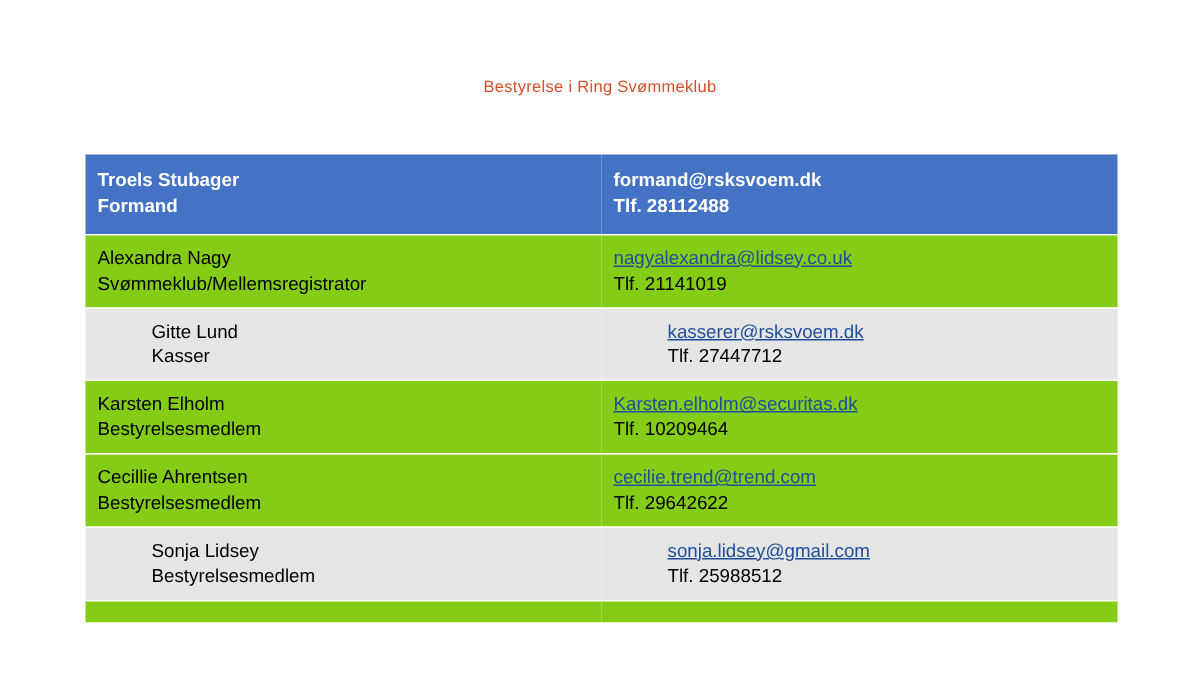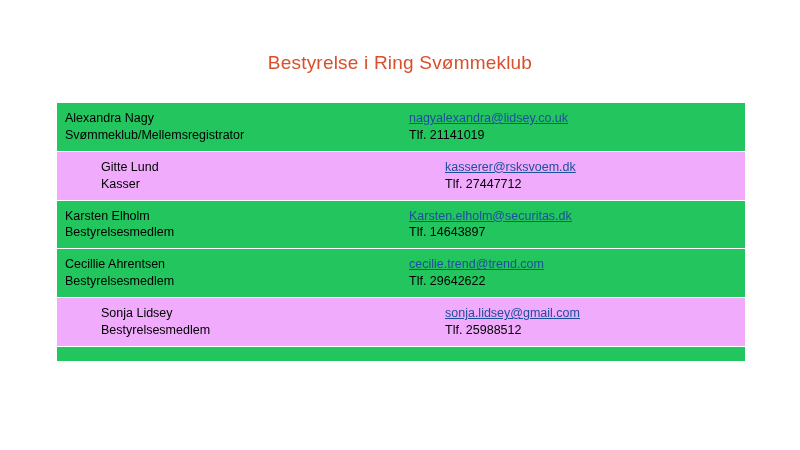--- a/index.html
+++ b/index.html
@@ -18,21 +18,21 @@
     width: 800px;
     height: 450px;
     box-sizing: border-box;
   }
   .title {
     position: absolute;
     top: 52px;
     left: 0;
     width: 800px;
     text-align: center;
-    font-size: 19px;
+    font-size: 11px;
     color: #d94f2b;
     font-family: "Liberation Sans", sans-serif;
     letter-spacing: 0.2px;
   }
   .table-wrap {
     position: absolute;
     top: 103px;
     left: 57px;
     width: 688px;
   }
@@ -55,26 +55,26 @@
     background: #4472c4;
     color: #ffffff;
     font-weight: bold;
     padding-top: 9px;
     padding-bottom: 10px;
   }
   tr.header-row .sub {
     font-weight: bold;
   }
   tr.band-light td {
-    background: #f0abfc;
+    background: #e5e5e5;
     color: #000000;
     padding-left: 44px;
   }
   tr.band-plain td {
-    background: #22c55e;
+    background: #84cc16;
     color: #000000;
   }
   .line1 { display: block; }
   .line2 { display: block; }
   .email {
     color: #1f4e9c;
     text-decoration: underline;
   }
   tr.header-row .email {
     color: #ffffff;
@@ -91,20 +91,30 @@
 <body>
 
 <div class="slide">
 
   <div class="title">Bestyrelse i Ring Svømmeklub</div>
 
   <div class="table-wrap">
     <table class="contacts">
       <tbody>
 
+        <tr class="header-row">
+          <td class="col-name">
+            <span class="line1">Troels Stubager</span>
+            <span class="line2 sub">Formand</span>
+          </td>
+          <td class="col-contact">
+            <span class="line1 email">formand@rsksvoem.dk</span>
+            <span class="line2 phone">Tlf. 28112488</span>
+          </td>
+        </tr>
 
         <tr class="band-plain">
           <td class="col-name">
             <span class="line1">Alexandra Nagy</span>
             <span class="line2">Svømmeklub/Mellemsregistrator</span>
           </td>
           <td class="col-contact">
             <span class="line1 email">nagyalexandra@lidsey.co.uk</span>
             <span class="line2 phone">Tlf. 21141019</span>
           </td>
@@ -121,21 +131,21 @@
           </td>
         </tr>
 
         <tr class="band-plain">
           <td class="col-name">
             <span class="line1">Karsten Elholm</span>
             <span class="line2">Bestyrelsesmedlem</span>
           </td>
           <td class="col-contact">
             <span class="line1 email">Karsten.elholm@securitas.dk</span>
-            <span class="line2 phone">Tlf. 14643897</span>
+            <span class="line2 phone">Tlf. 10209464</span>
           </td>
         </tr>
 
 
         <tr class="band-plain">
           <td class="col-name">
             <span class="line1">Cecillie Ahrentsen</span>
             <span class="line2">Bestyrelsesmedlem</span>
           </td>
           <td class="col-contact">

